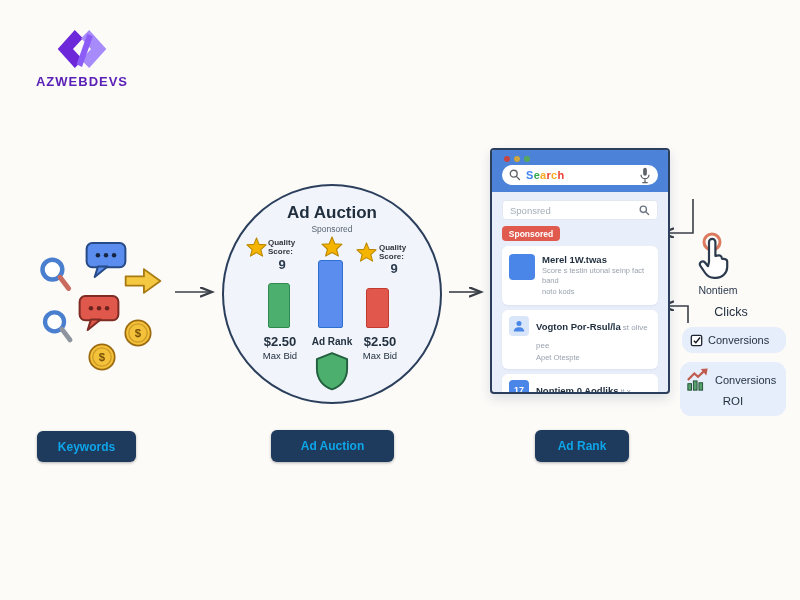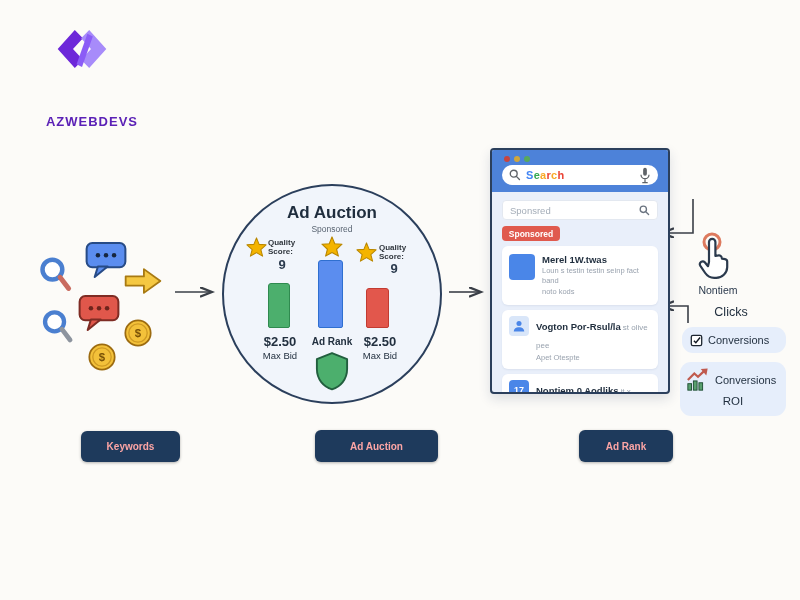--- a/index.html
+++ b/index.html
@@ -3,27 +3,27 @@
 <meta charset="utf-8">
 <style>
   html,body{margin:0;padding:0;background:#fff;}
   .stage{position:relative;width:800px;height:600px;background:#fcfbf8;
          font-family:"Liberation Sans",sans-serif;overflow:hidden;}
   .abs{position:absolute;}
   svg{display:block;}
 
   
   .logo-mark{left:55px;top:26px;width:54px;height:46px;}
-  .logo-text{left:26px;top:74px;width:112px;text-align:right;font-size:13px;
-             font-weight:bold;color:#5b21b6;letter-spacing:1px;margin-top:40px;}
-
-  
-  .flow-btn{background:#1e3a5c;color:#fca5a5;border-radius:6px;display:flex;align-items:center;
-            justify-content:center;font-weight:bold;font-size:10px;
-            box-shadow:0 1px 3px rgba(0,0,0,.3);margin-left:44px;}
+  .logo-text{left:26px;top:74px;width:112px;text-align:center;font-size:13px;
+             font-weight:bold;color:#5b21b6;letter-spacing:1px;}
+
+  
+  .flow-btn{background:#1e3a5c;color:#0ea5e9;border-radius:6px;display:flex;align-items:center;
+            justify-content:center;font-weight:bold;font-size:12px;
+            box-shadow:0 1px 3px rgba(0,0,0,.3);}
   #btn-keywords{left:37px;top:431px;width:99px;height:31px;}
   #btn-auction{left:271px;top:430px;width:123px;height:32px;}
   #btn-rank{left:535px;top:430px;width:94px;height:32px;}
 
   
   .circle{left:222px;top:184px;width:220px;height:220px;border-radius:50%;
           border:2.5px solid #2b3f5c;background:#f1f5fb;box-sizing:border-box;}
   .c-title{left:222px;top:203px;width:220px;text-align:center;font-size:17px;
            font-weight:bold;color:#1f2d3d;}
   .c-sponsored{left:222px;top:224px;width:220px;text-align:center;font-size:8.5px;color:#5a6572;}
@@ -212,21 +212,21 @@
           <circle cx="5.5" cy="5.5" r="4" fill="none" stroke="#6b7480" stroke-width="1.7"></circle>
           <line x1="8.6" y1="8.6" x2="12.2" y2="12.2" stroke="#6b7480" stroke-width="1.7" stroke-linecap="round"></line>
         </svg>
       </div>
       <div class="badge">Sponsored</div>
 
       <div class="rcard" style="padding:8px 7px;">
         <div class="ricon big"></div>
         <div>
           <div class="rtitle">Merel 1W.twas</div>
-          <div class="rdesc">Loun s testin testin seinp fact band</div>
+          <div class="rdesc">Score s testin utonal seinp fact band</div>
           <div class="rdesc">noto kods</div>
         </div>
       </div>
 
       <div class="rcard">
         <div class="ricon small">
           <svg width="14" height="14" viewBox="0 0 20 20">
             <circle cx="10" cy="6.5" r="3.6" fill="#4a86e8"></circle>
             <path d="M2.5 18 c0-4.2 3.4-6.3 7.5-6.3 s7.5 2.1 7.5 6.3 Z" fill="#4a86e8"></path>
           </svg>

